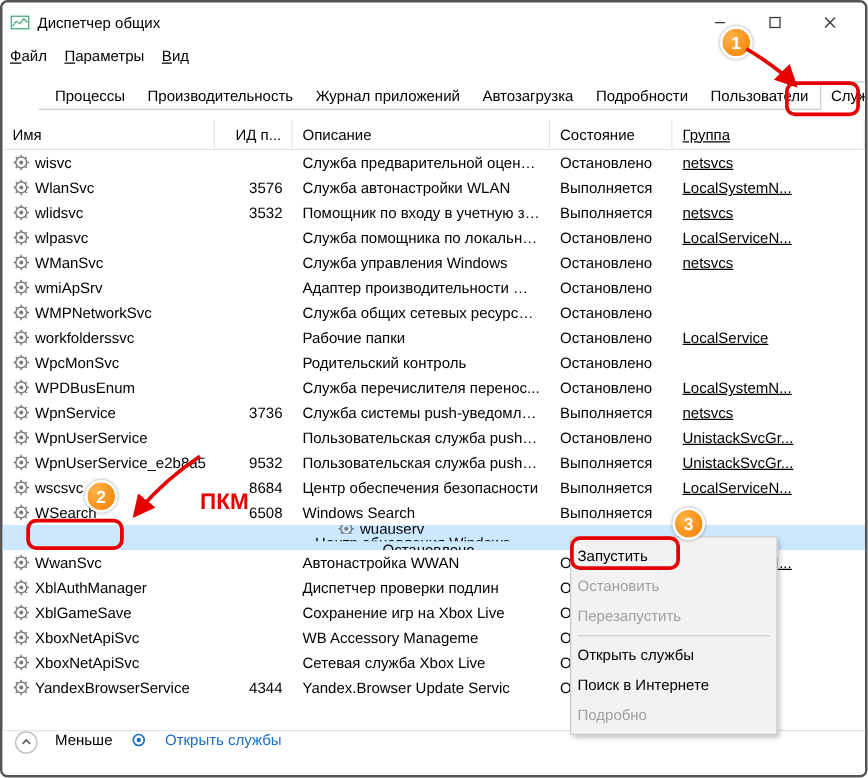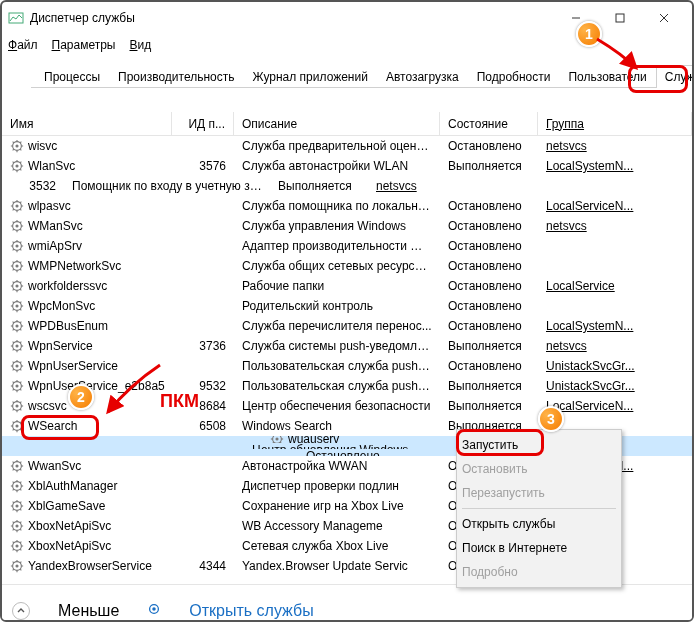--- a/index.html
+++ b/index.html
@@ -7,34 +7,34 @@
 .titlebar { height: 32px; display: flex; align-items: center; padding: 0 6px; }
 .titlebar .ticon { width: 16px; height: 16px; margin-right: 6px; display:inline-block; }
 .titlebar .title { flex: 1; font-size: 12px; }
 .winbtns { display: flex; gap: 0; }
 .winbtn { width: 44px; height: 30px; display: flex; align-items: center; justify-content: center; color: #333; }
 .menubar { height: 22px; display: flex; align-items: center; padding-left: 6px; gap: 14px; font-size: 12px; }
 .menubar span:first-letter { text-decoration: underline; }
 .tabs { display: flex; border-bottom: 1px solid #d0d0d0; height: 26px; align-items: flex-end; margin-top: 6px; padding-left: 4px; white-space: nowrap; margin-left: 29px; }
 .tab { padding: 4px 8px; font-size: 12px; border: 1px solid transparent; border-bottom: none; position: relative; top: 1px; }
 .tab.active { border-color: #d0d0d0; background: #fff; }
-.header-row { display: flex; height: 24px; align-items: center; border-bottom: 1px solid #e5e5e5; margin-top: 24px; }
+.header-row { display: flex; height: 24px; align-items: center; border-bottom: 1px solid #e5e5e5; margin-top: 8px; }
 .header-row .hcell { padding: 0 8px; font-size: 12px; border-right: 1px solid #e5e5e5; height: 100%; display: flex; align-items: center; overflow: hidden; }
 .c-name { width: 170px; }
 .c-pid { width: 62px; text-align: right; justify-content: flex-end; }
 .c-desc { width: 206px; }
 .c-status { width: 98px; }
 .c-group { flex: 1; text-decoration: underline; }
 .tbody { overflow-y: auto; height: 466px; }
 .row { display: flex; height: 20px; align-items: center; font-size: 12px; }
 .row.selected { background: #cce8ff; flex-direction: column; }
 .row .cell { padding: 0 8px; overflow: hidden; white-space: nowrap; text-overflow: ellipsis; }
 .gearico { width: 14px; height: 14px; display: inline-block; vertical-align: middle; margin-right: 4px; flex-shrink: 0; }
 .c-name-cell { display: flex; align-items: center; }
-.footer { position: absolute; bottom: 0; left: 0; right: 0; height: 36px; border-top: 1px solid #e5e5e5; display: flex; align-items: flex-end; padding: 0 10px; gap: 28px; background: #fff; font-size: 16px; }
+.footer { position: absolute; bottom: 0; left: 0; right: 0; height: 36px; border-top: 1px solid #e5e5e5; display: flex; align-items: flex-start; padding: 0 10px; gap: 14px; background: #fff; font-size: 12px; }
 .footer .chev { display: inline-flex; width: 18px; height: 18px; border: 1px solid #bbb; border-radius: 50%; align-items: center; justify-content: center; }
 .footer .link { color: #1a6fc4; }
 .context-menu { position: absolute; background: #f2f2f2; border: 1px solid #ccc; box-shadow: 2px 2px 4px rgba(0,0,0,0.25); padding: 3px; font-size: 12px; }
 .context-menu .mi { padding: 5px 2px; white-space: nowrap; }
 .context-menu .mi.disabled { color: #a0a0a0; }
 .context-menu .sep { height: 1px; background: #d0d0d0; margin: 3px 2px; }
 .ann-box { position: absolute; border: 3px solid #e60000; border-radius: 8px; pointer-events: none; }
 .ann-num { position: absolute; width: 26px; height: 26px; border-radius: 50%; background: radial-gradient(circle at 30% 30%, #ffb347, #f57c00); color: #fff; font-weight: bold; display: flex; align-items: center; justify-content: center; border: 2px solid #fff; box-shadow: 0 0 3px rgba(0,0,0,0.4); pointer-events: none; font-size: 14px; }
 .ann-label { position: absolute; color: #e60000; font-weight: bold; font-size: 18px; pointer-events: none; margin-top: 48px; }
 .arrow { position: absolute; pointer-events: none; }
@@ -42,21 +42,21 @@
 </head>
 <body>
 
 <div class="titlebar">
   <span class="ticon">
     <svg viewBox="0 0 16 16">
         <rect x="1" y="3" width="14" height="10" fill="none" stroke="#4a7" stroke-width="1"></rect>
         <polyline points="2,11 5,7 8,9 11,5 14,8" fill="none" stroke="#4a7" stroke-width="1"></polyline>
       </svg>
   </span>
-  <span class="title">Диспетчер службы</span>
+  <span class="title">Диспетчер общих</span>
   <div class="winbtns">
     <div class="winbtn">
         <svg width="10" height="10">
           <line x1="1" y1="5" x2="9" y2="5" stroke="#333"></line>
         </svg>
       </div>
     <div class="winbtn">
         <svg width="10" height="10">
           <rect x="1" y="1" width="8" height="8" fill="none" stroke="#333"></rect>
         </svg>
@@ -135,20 +135,37 @@
             </g>
           </svg></span>
         <span>WlanSvc</span>
       </div>
       <div class="cell c-pid">3576</div>
       <div class="cell c-desc">Служба автонастройки WLAN</div>
       <div class="cell c-status">Выполняется</div>
       <div class="cell c-group">LocalSystemN...</div>
     </div>
     <div class="row">
+      <div class="cell c-name c-name-cell">
+        <span class="gearico"><svg viewBox="0 0 16 16">
+            <circle cx="8" cy="8" r="5" fill="none" stroke="#7a7a7a" stroke-width="1.3"></circle>
+            <circle cx="8" cy="8" r="1.8" fill="#7a7a7a"></circle>
+            <g stroke="#7a7a7a" stroke-width="1.3">
+              <line x1="8" y1="1" x2="8" y2="3"></line>
+              <line x1="8" y1="13" x2="8" y2="15"></line>
+              <line x1="1" y1="8" x2="3" y2="8"></line>
+              <line x1="13" y1="8" x2="15" y2="8"></line>
+              <line x1="3" y1="3" x2="4.5" y2="4.5"></line>
+              <line x1="11.5" y1="11.5" x2="13" y2="13"></line>
+              <line x1="3" y1="13" x2="4.5" y2="11.5"></line>
+              <line x1="11.5" y1="4.5" x2="13" y2="3"></line>
+            </g>
+          </svg></span>
+        <span>wlidsvc</span>
+      </div>
       <div class="cell c-pid">3532</div>
       <div class="cell c-desc">Помощник по входу в учетную за...</div>
       <div class="cell c-status">Выполняется</div>
       <div class="cell c-group">netsvcs</div>
     </div>
     <div class="row">
       <div class="cell c-name c-name-cell">
         <span class="gearico"><svg viewBox="0 0 16 16">
             <circle cx="8" cy="8" r="5" fill="none" stroke="#7a7a7a" stroke-width="1.3"></circle>
             <circle cx="8" cy="8" r="1.8" fill="#7a7a7a"></circle>

